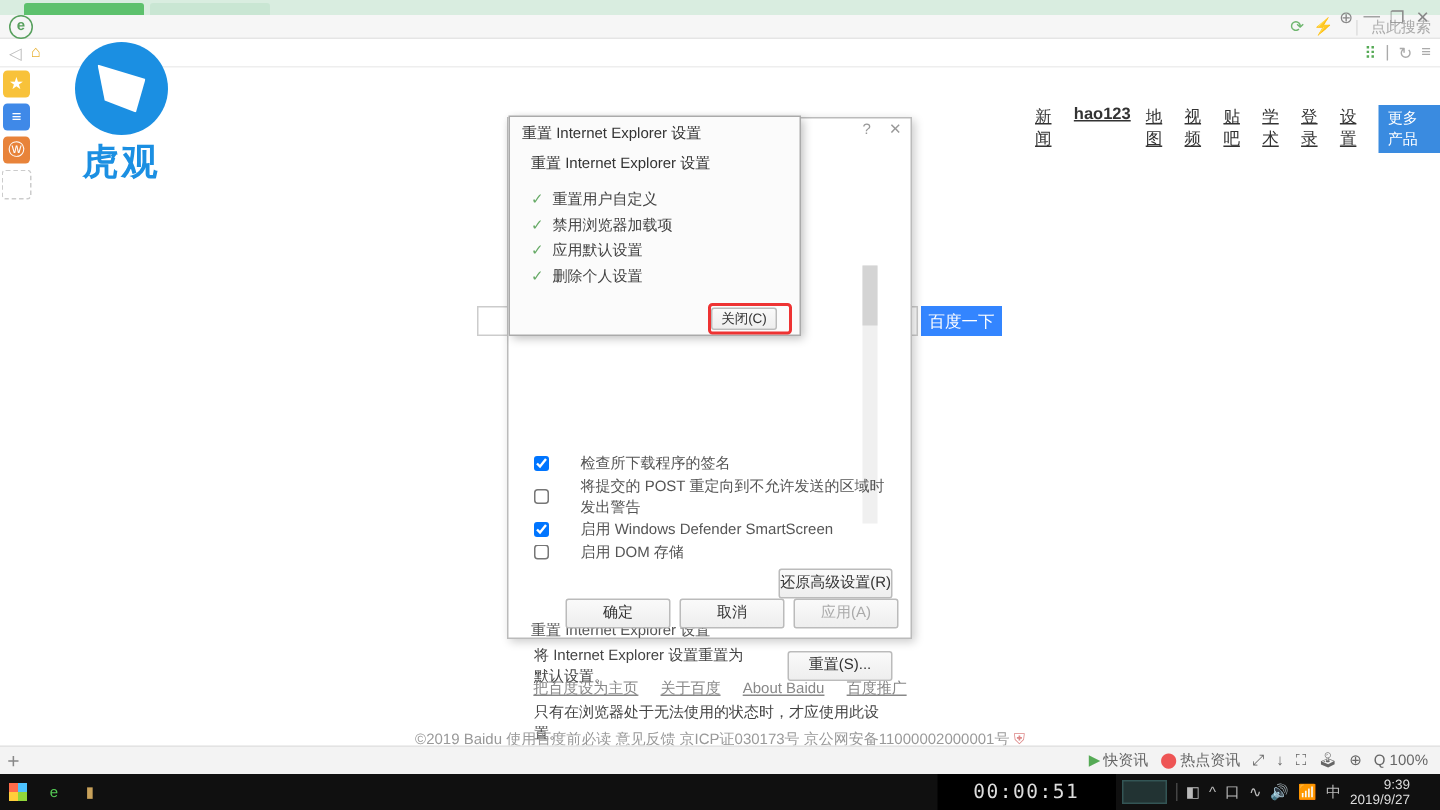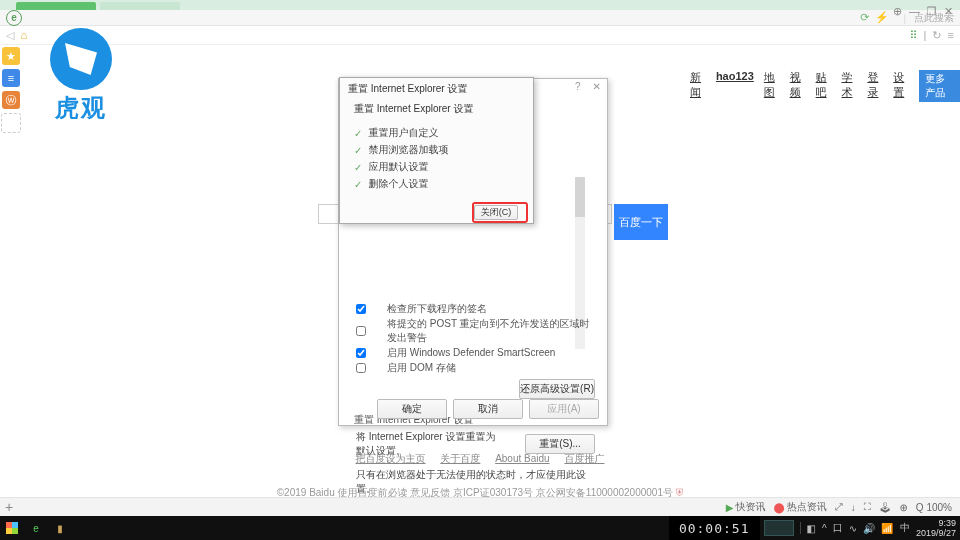--- a/index.html
+++ b/index.html
@@ -23,21 +23,21 @@
 .logo{position:absolute;left:42px;top:28px;width:78px;text-align:center}
 .logo .circ{width:62px;height:62px;background:#1b8fe2;border-radius:50%;margin:0 auto;position:relative}
 .logo .circ:before{content:"";position:absolute;background:#fff;width:32px;height:32px;clip-path:polygon(0 0,100% 30%,80% 100%,15% 75%);left:15px;top:15px}
 .logo .txt{color:#1b8fe2;font-size:24px;font-weight:bold;margin-top:2px;letter-spacing:2px}
 .nav{position:absolute;top:70px;left:690px;display:flex;gap:10px;font-size:11px}
 .nav a{color:#333;text-decoration:underline}
 .nav a.act{font-weight:bold}
 .nav .more{background:#3a8be0;color:#fff;padding:2px 6px;text-decoration:none;font-size:10px}
 .searchrow{position:absolute;top:204px;left:318px;width:350px;display:flex}
 .searchrow .inp{flex:1;height:18px;border:1px solid #ccc;background:#fff}
-.searchrow .btn{width:54px;height:36px;background:#3385ff;color:#fff;font-size:11px;display:flex;align-items:center;justify-content:center;margin-left:2px}
+.searchrow .btn{width:54px;height:20px;background:#3385ff;color:#fff;font-size:11px;display:flex;align-items:center;justify-content:center;margin-left:2px}
 .dlg-back{position:absolute;left:338px;top:78px;width:268px;height:346px;background:#fff;border:1px solid #bbb;box-shadow:2px 2px 6px rgba(0,0,0,.2);font-size:10px;color:#444}
 .dlg-back .title{height:14px;display:flex;align-items:center;padding:0 6px;font-size:10px;gap:4px}
 .dlg-back .ie{width:10px;height:10px;background:radial-gradient(circle,#57b0e3 60%,#2c7fb8);border-radius:50%}
 .dlg-back .help{color:#999;margin-left:auto}
 .dlg-back .x{color:#999;margin-left:8px}
 .dlg-back .body{position:absolute;left:17px;top:222px;right:12px}
 .chk{display:flex;align-items:center;gap:21px;color:#555;font-size:10px;margin:1px 0}
 .chk input{width:10px;height:10px;margin:0}
 .note{font-size:10px;color:#555;margin:6px 0 0 0}
 .dbtn{display:inline-block;min-width:68px;height:18px;border:1px solid #bbb;background:linear-gradient(#fafafa,#eee);font-size:10px;text-align:center;line-height:17px;color:#333;border-radius:2px}
@@ -55,23 +55,23 @@
 .footer{position:absolute;top:452px;left:0;right:0;text-align:center;font-size:10px;color:#999}
 .footer a{color:#888;text-decoration:underline;margin:0 6px}
 .footer .l2{margin-top:20px}
 .status{position:absolute;bottom:24px;left:0;right:0;height:18px;background:#f3f3f3;border-top:1px solid #e3e3e3;display:flex;align-items:center;font-size:10px;color:#666}
 .status .plus{width:18px;text-align:center;font-size:14px;color:#888}
 .status .sright{margin-left:auto;display:flex;align-items:center;gap:8px;padding-right:8px}
 .status .pill{display:flex;align-items:center;gap:2px}
 .taskbar{position:absolute;bottom:0;left:0;right:0;height:24px;background:#101010;display:flex;align-items:center;color:#ddd;font-size:10px}
 .taskbar .tb{width:24px;height:24px;display:flex;align-items:center;justify-content:center}
 .win{width:12px;height:12px;background:conic-gradient(#4cc2ff 0 25%,#91d73a 0 50%,#ffce3a 0 75%,#ff6b4a 0)}
-.taskbar .timer{margin-left:auto;background:#000;padding:0 10px;height:24px;display:flex;align-items:center;font-family:monospace;font-size:13px;letter-spacing:1px}
+.taskbar .timer{margin-left:auto;background:#000;padding:0 24px;height:24px;display:flex;align-items:center;font-family:monospace;font-size:13px;letter-spacing:1px}
 .taskbar .tray{display:flex;align-items:center;gap:6px;padding:0 6px;color:#bbb}
-.taskbar .clock{text-align:right;line-height:10px;font-size:9px;padding-right:4px}
+.taskbar .clock{text-align:right;line-height:10px;font-size:9px;padding-right:20px}
 .sep{height:12px;border-left:1px solid #444}
 .mini{width:28px;height:14px;background:#233;margin-left:4px;border:1px solid #355}
 .gray-scroll{position:absolute;right:22px;top:98px;width:10px;height:172px;background:#f0f0f0}
 .gray-scroll .th{position:absolute;left:0;right:0;top:0;height:40px;background:#d4d4d4}
 </style>
 </head>
 <body>
 
 <div class="browser-tabs">
   <div class="tab tab1"></div>

